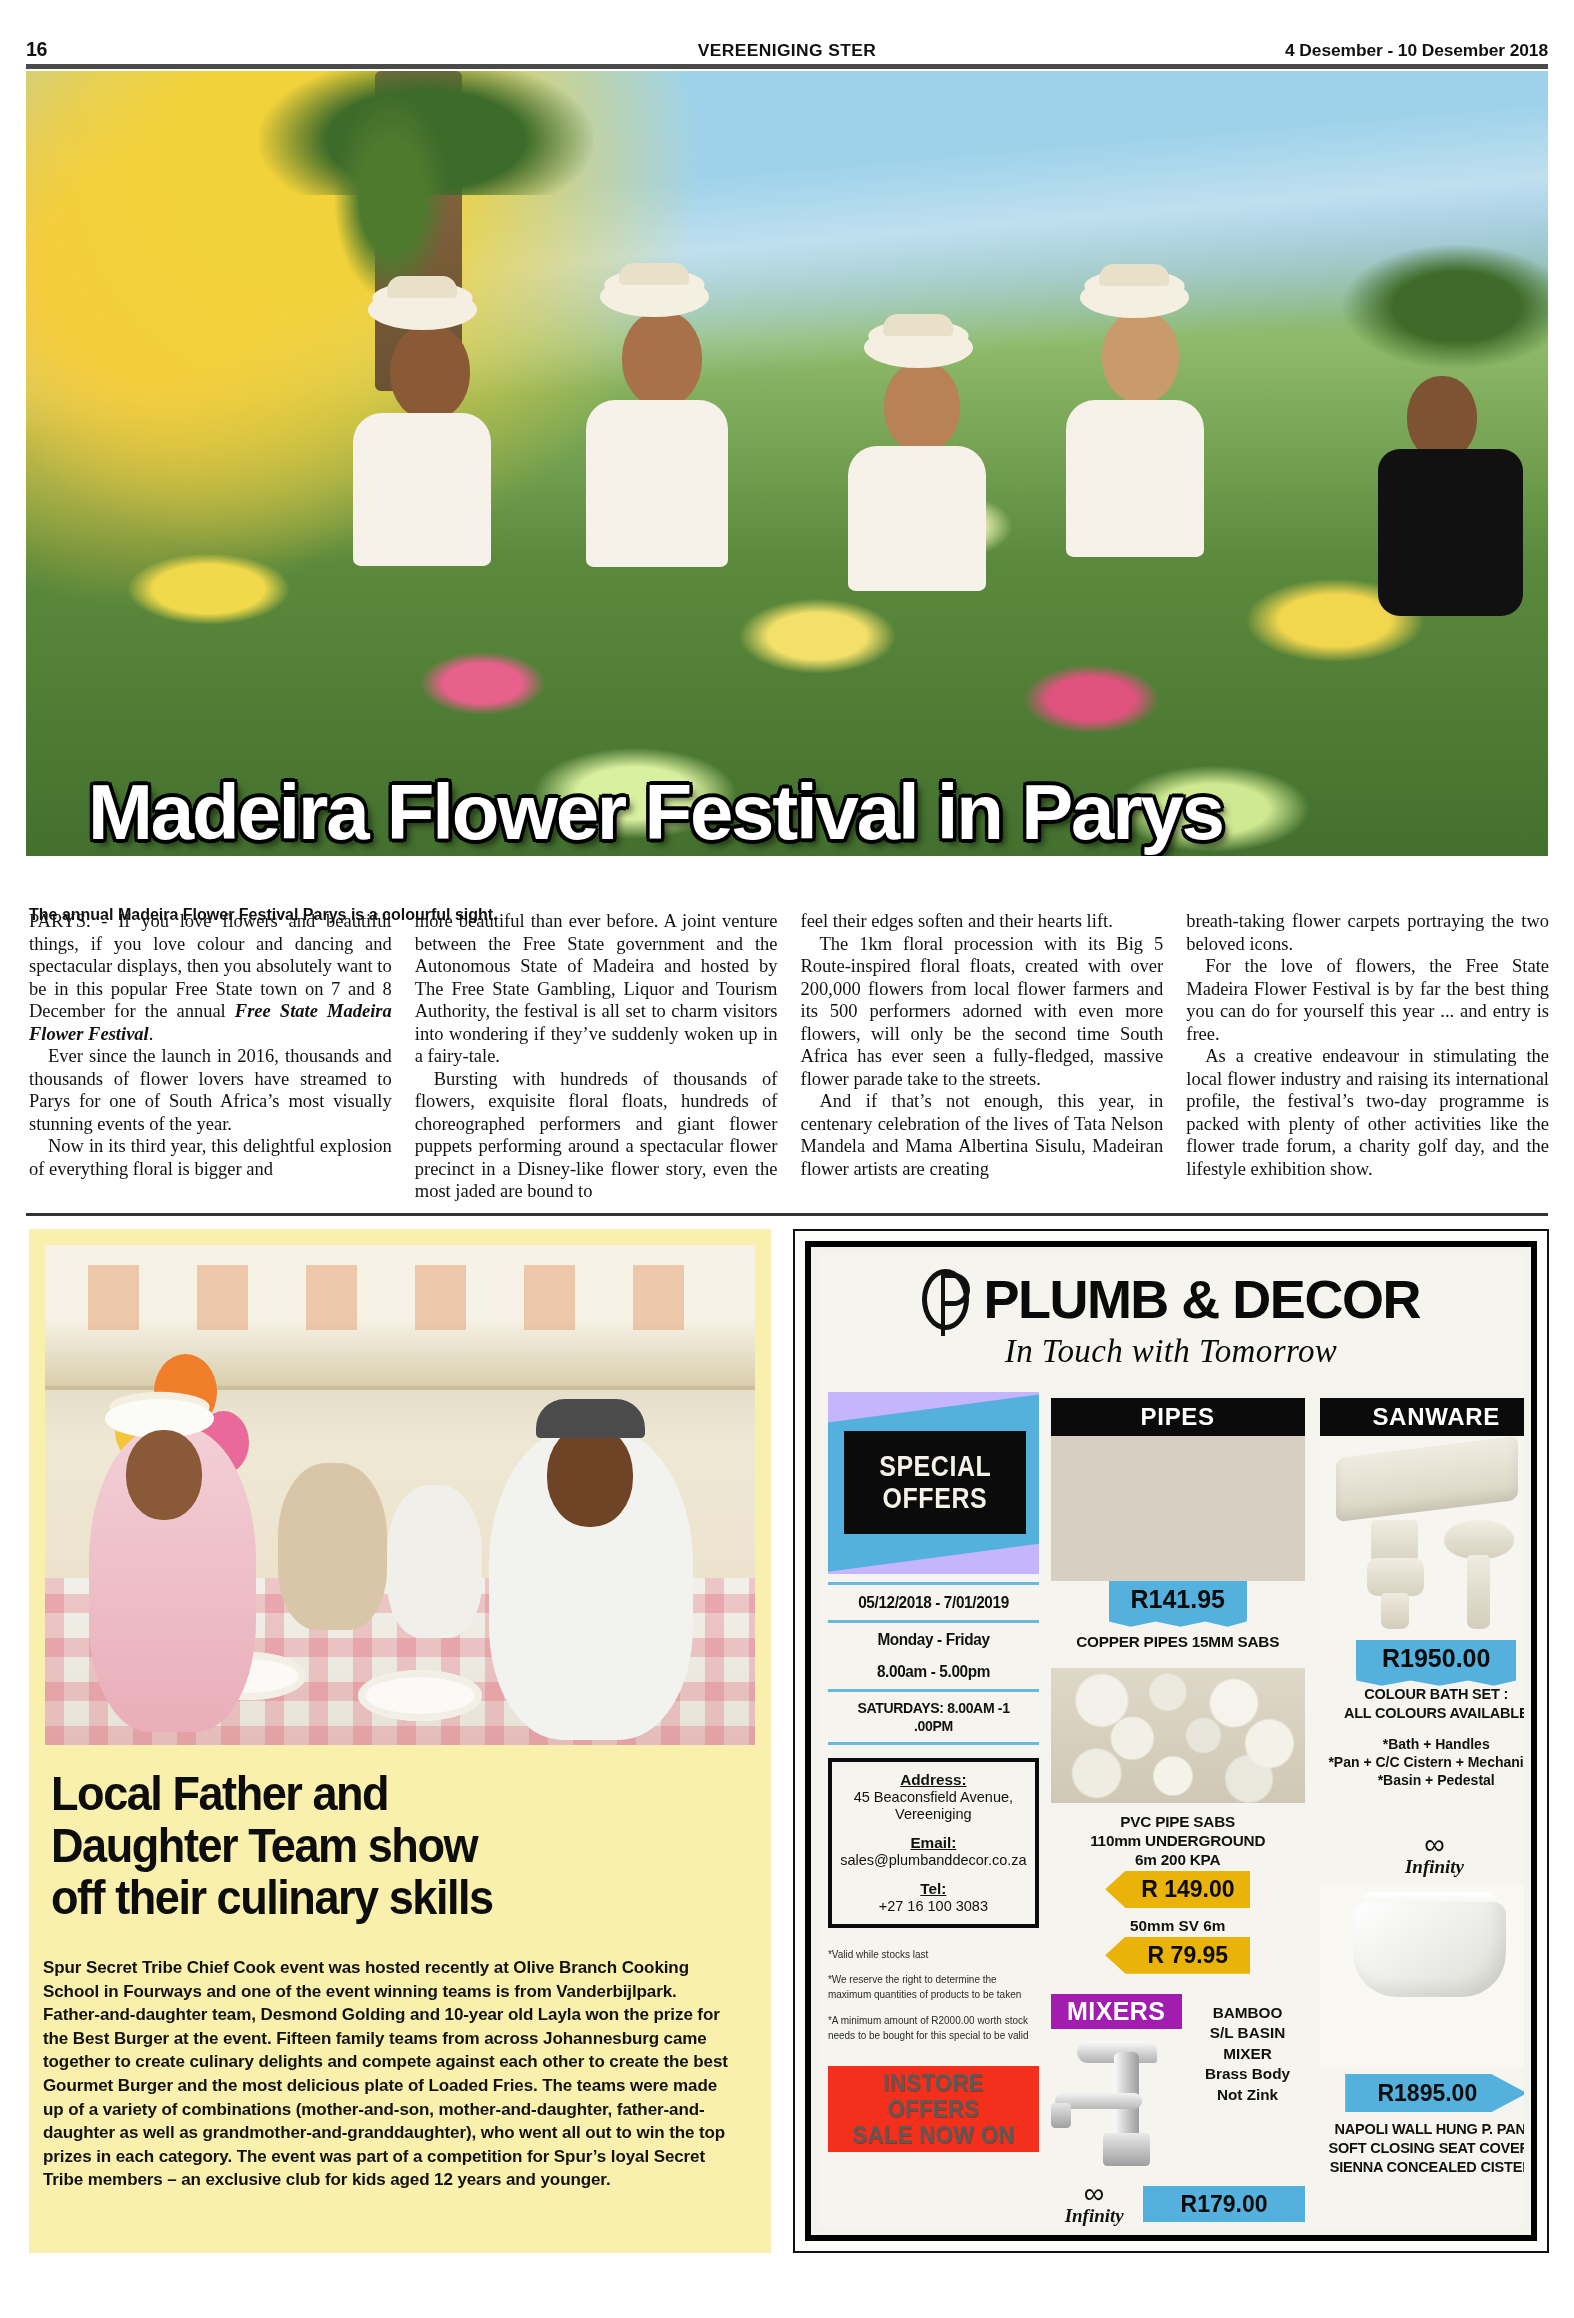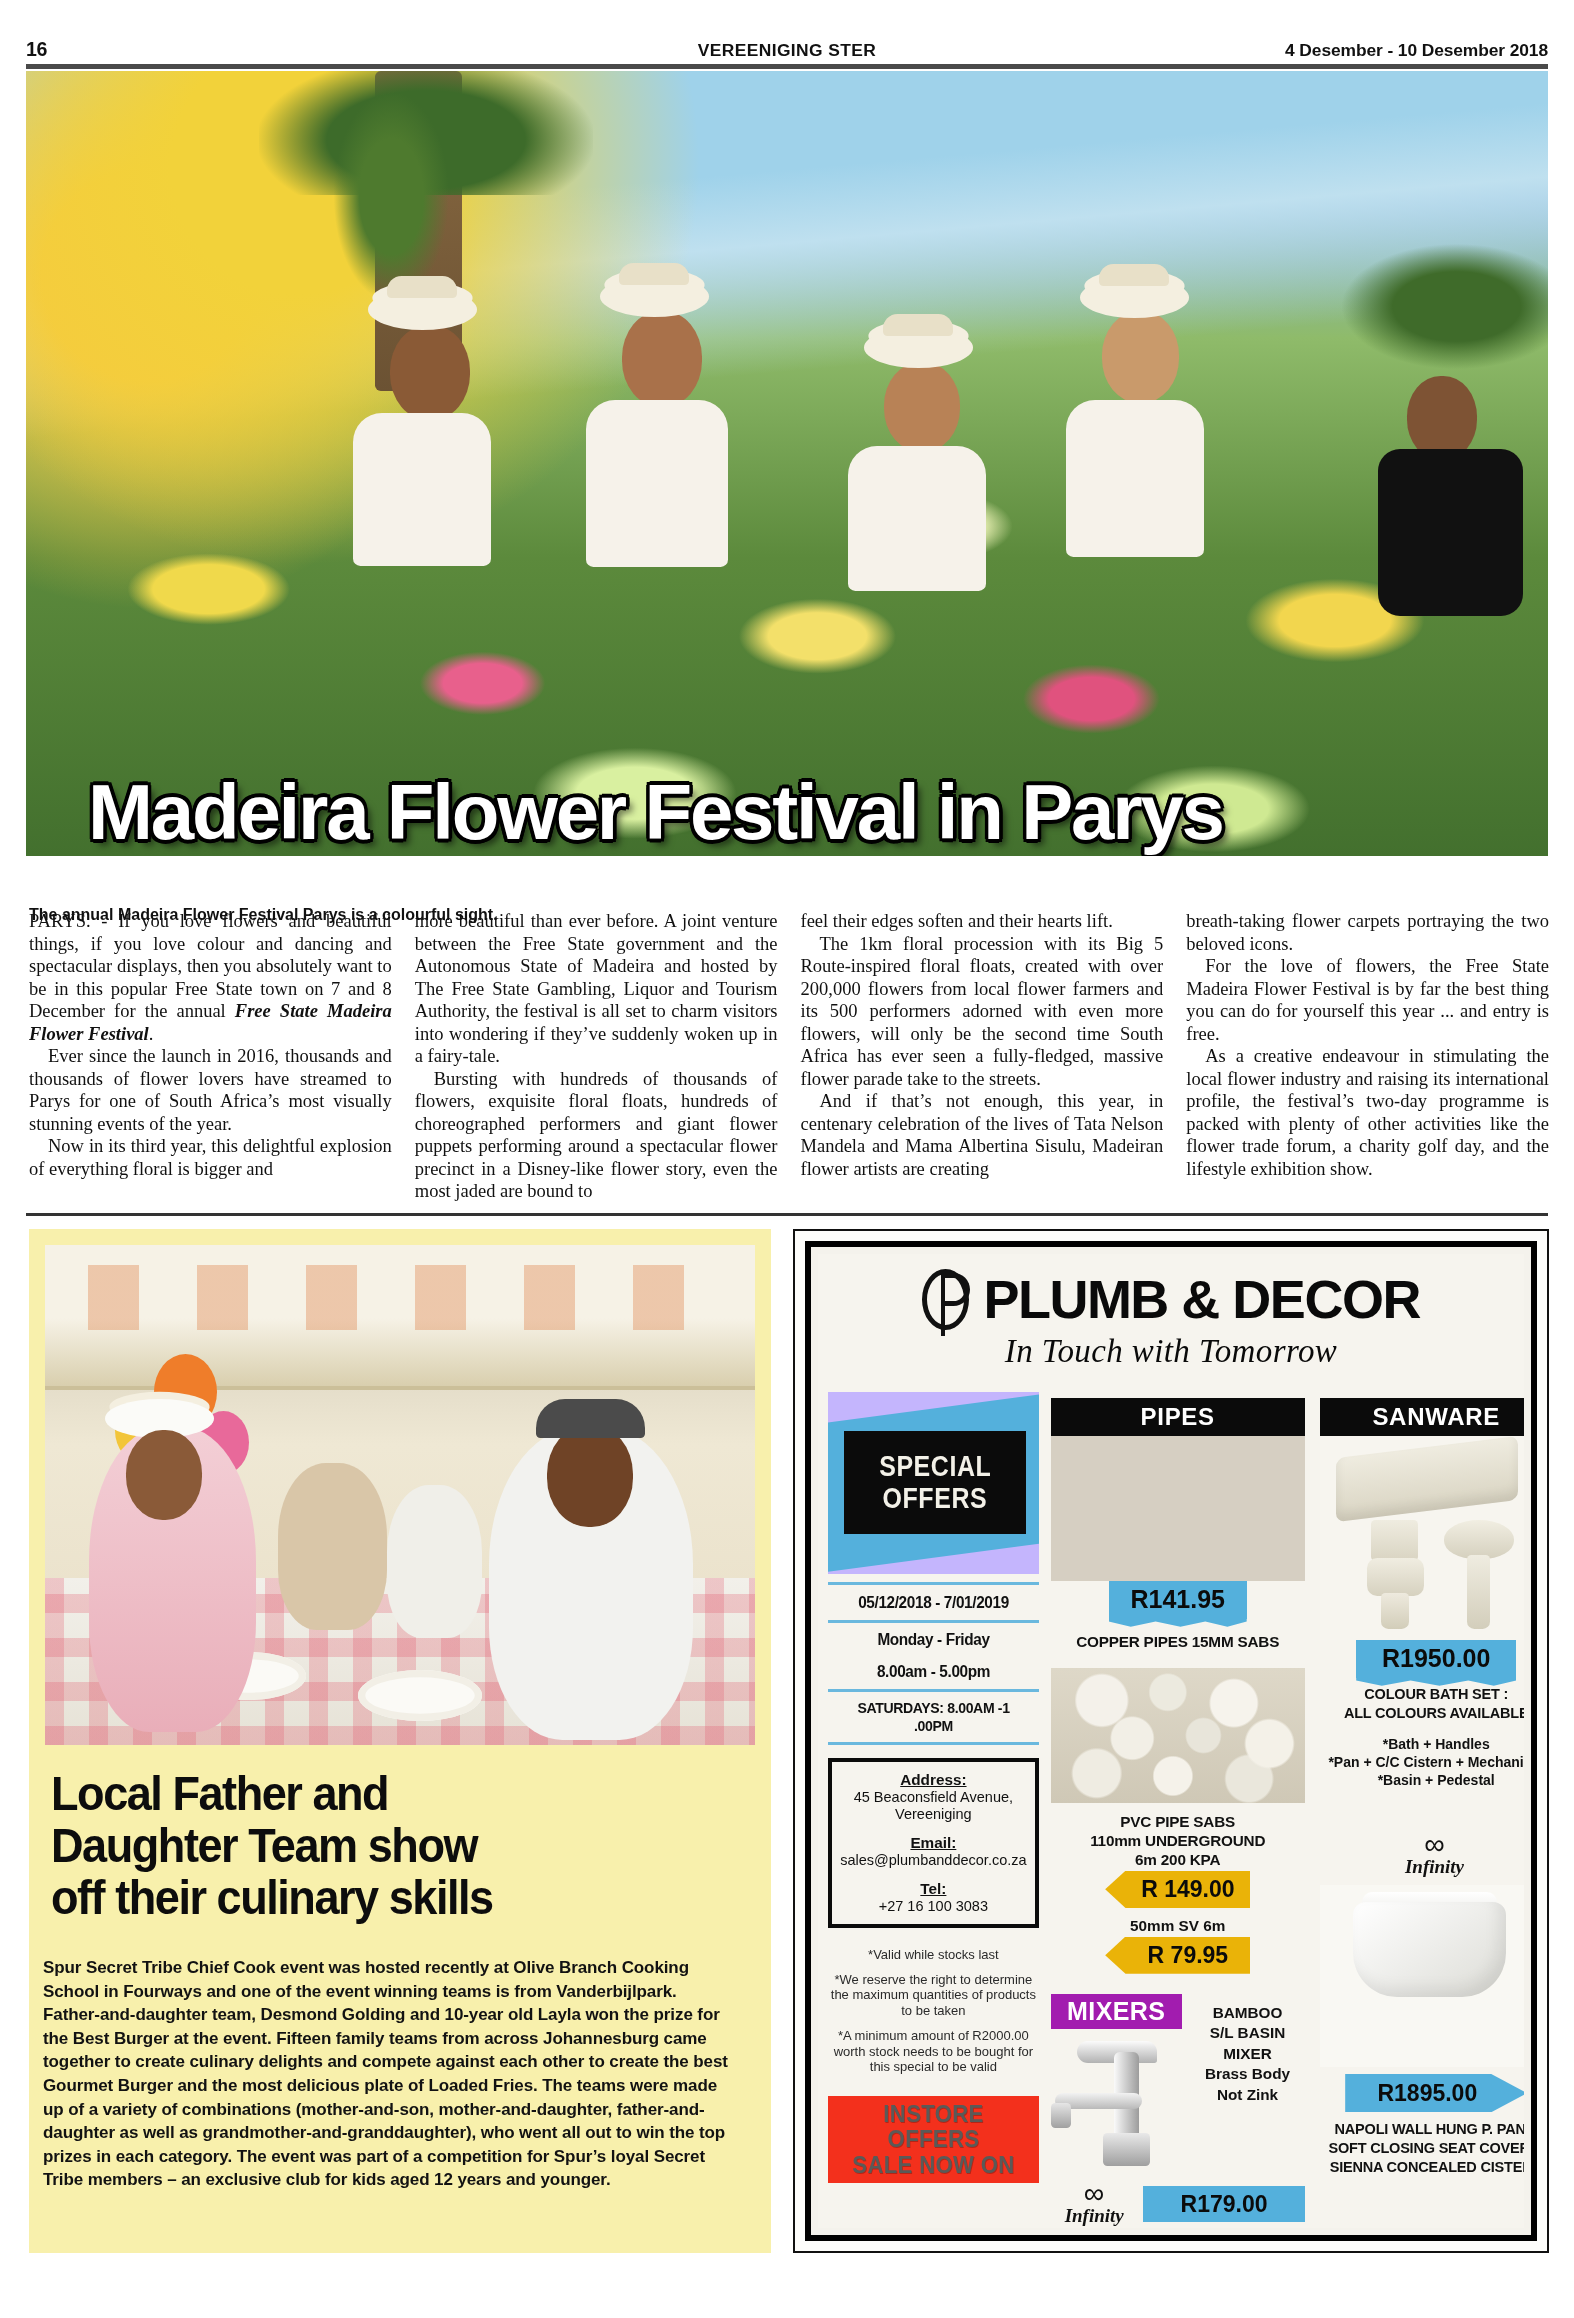--- a/index.html
+++ b/index.html
@@ -197,22 +197,22 @@
   .ad-hours .d { text-align:center; font-size:16.7px; font-weight:bold; color:#111;
                  letter-spacing:-0.4px; transform:scaleX(.92); }
   .ad-hours .small { font-size:15.3px; }
   .addr-box {
     margin-top:13px; width:211px; border:4.4px solid #0b0b0b; background:#f6f4ee;
     padding:8.7px 5.8px; text-align:center;
   }
   .addr-box .lbl { font-size:15.3px; font-weight:bold; text-decoration:underline; color:#111; }
   .addr-box .val { font-size:14.5px; color:#111; margin-bottom:10.2px; line-height:17.4px; }
   .addr-box .val.last { margin-bottom:0; }
-  .fineprint { margin-top:19px; width:211px; text-align:center;
-               font-size:13px; line-height:15.3px; color:#2a2a2a; }
+  .fineprint { margin-top:19px; width:211px; text-align:left;
+               font-size:10px; line-height:15.3px; color:#2a2a2a; }
   .fineprint p { margin-bottom:10.2px; }
   .sale-banner {
     margin-top:22px; width:211px; background:#f3301c; padding:4.4px 0;
     text-align:center;
   }
   .sale-banner span { display:block; color:#5a5a58; font-size:24px; font-weight:bold;
     letter-spacing:0.4px; transform:scaleX(.92); line-height:1.08;
     text-shadow:0.7px 0.7px 0 rgba(0,0,0,.25); }
 
   

